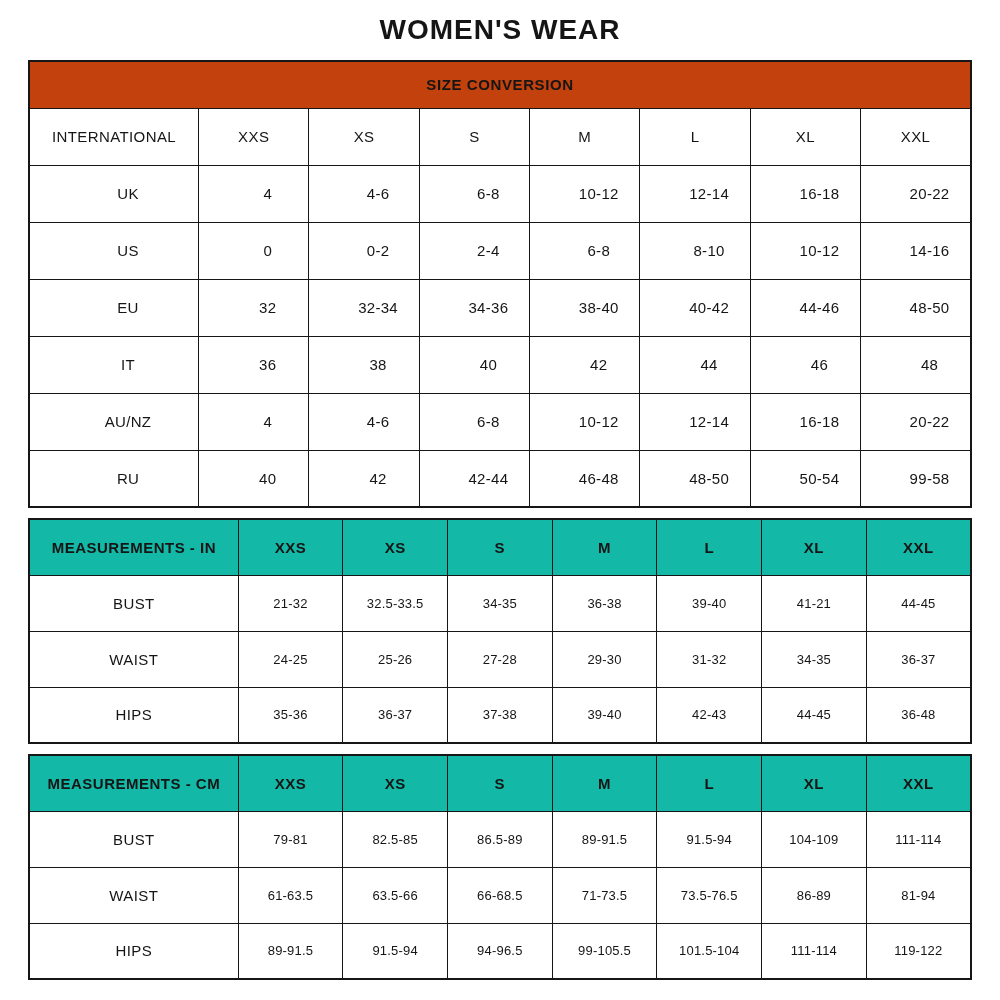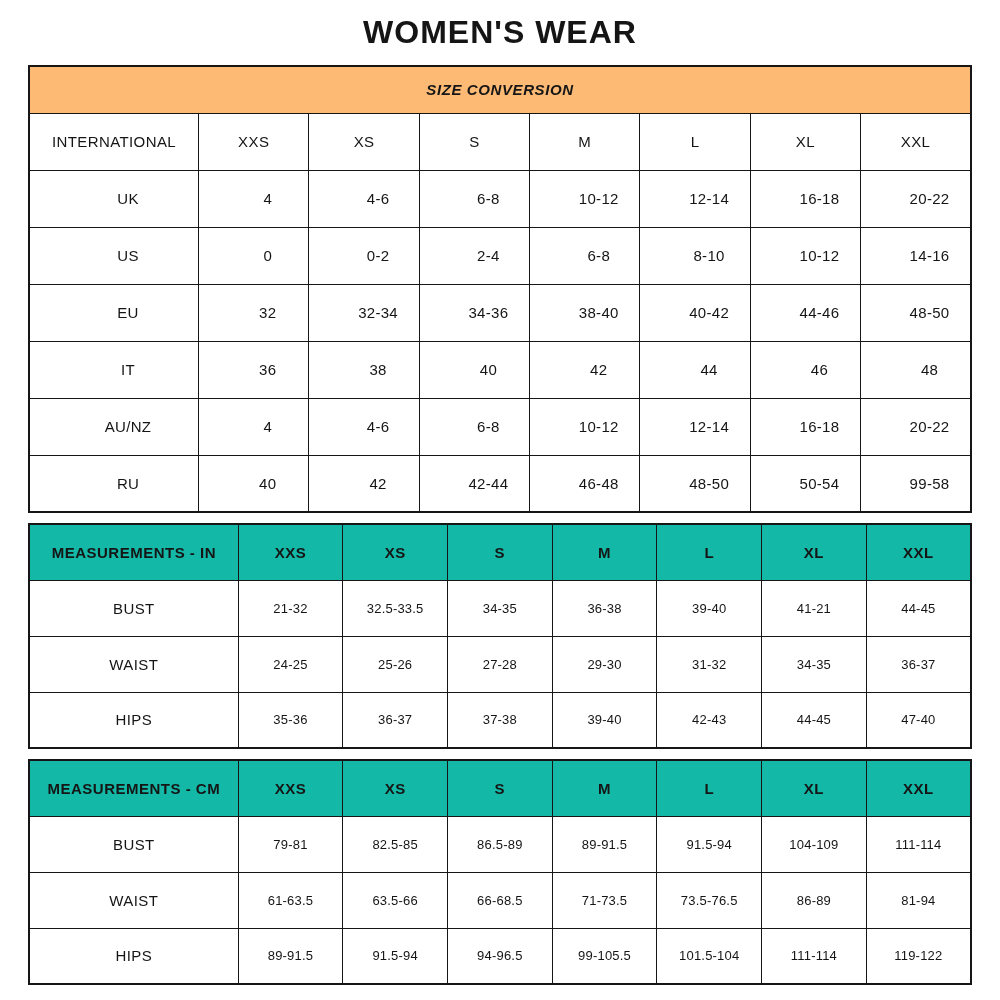--- a/index.html
+++ b/index.html
@@ -6,47 +6,46 @@
   html, body { background: #ffffff; }
   body {
     width: 1000px;
     height: 1000px;
     font-family: "Liberation Sans", "DejaVu Sans", sans-serif;
     color: #151515;
   }
   .page { width: 1000px; padding: 14px 28px 0 28px; }
   .page-title {
     text-align: center;
-    font-size: 32px;
+    font-size: 28px;
     font-weight: bold;
     letter-spacing: 1px;
     color: #151515;
     margin-bottom: 14px;
   }
   table.tbl {
     width: 100%;
     border-collapse: collapse;
     table-layout: fixed;
     border: 2.5px solid #161616;
     margin-bottom: 10px;
   }
   table.tbl th, table.tbl td {
     border: 1.6px solid #161616;
     text-align: center;
     vertical-align: middle;
     color: #151515;
   }
   
   .banner-cell {
-    background: #fdba74;
+    background: #c2410c;
     height: 47px;
     font-size: 15px;
     font-weight: bold;
     letter-spacing: 0.6px;
-    font-style: italic;
   }
   .t1-hdr th { height: 57px; font-size: 15px; font-weight: normal; letter-spacing: 0.4px; }
   .t1-body td { height: 57px; font-size: 15px; font-weight: normal; letter-spacing: 0.3px; padding-left: 28px; }
   
   .m-hdr th {
     background: #14b8a6;
     height: 56px;
     font-size: 15px;
     font-weight: bold;
     letter-spacing: 0.5px;
@@ -196,21 +195,21 @@
         <td>36-37</td>
       </tr>
       <tr>
         <td class="row-label">HIPS</td>
         <td>35-36</td>
         <td>36-37</td>
         <td>37-38</td>
         <td>39-40</td>
         <td>42-43</td>
         <td>44-45</td>
-        <td>47-40</td>
+        <td>36-48</td>
       </tr>
     </tbody>
   </table>
 
   <table class="tbl">
     <colgroup>
       <col style="width:22.2%">
       <col style="width:11.114%">
         <col style="width:11.114%">
         <col style="width:11.114%">

